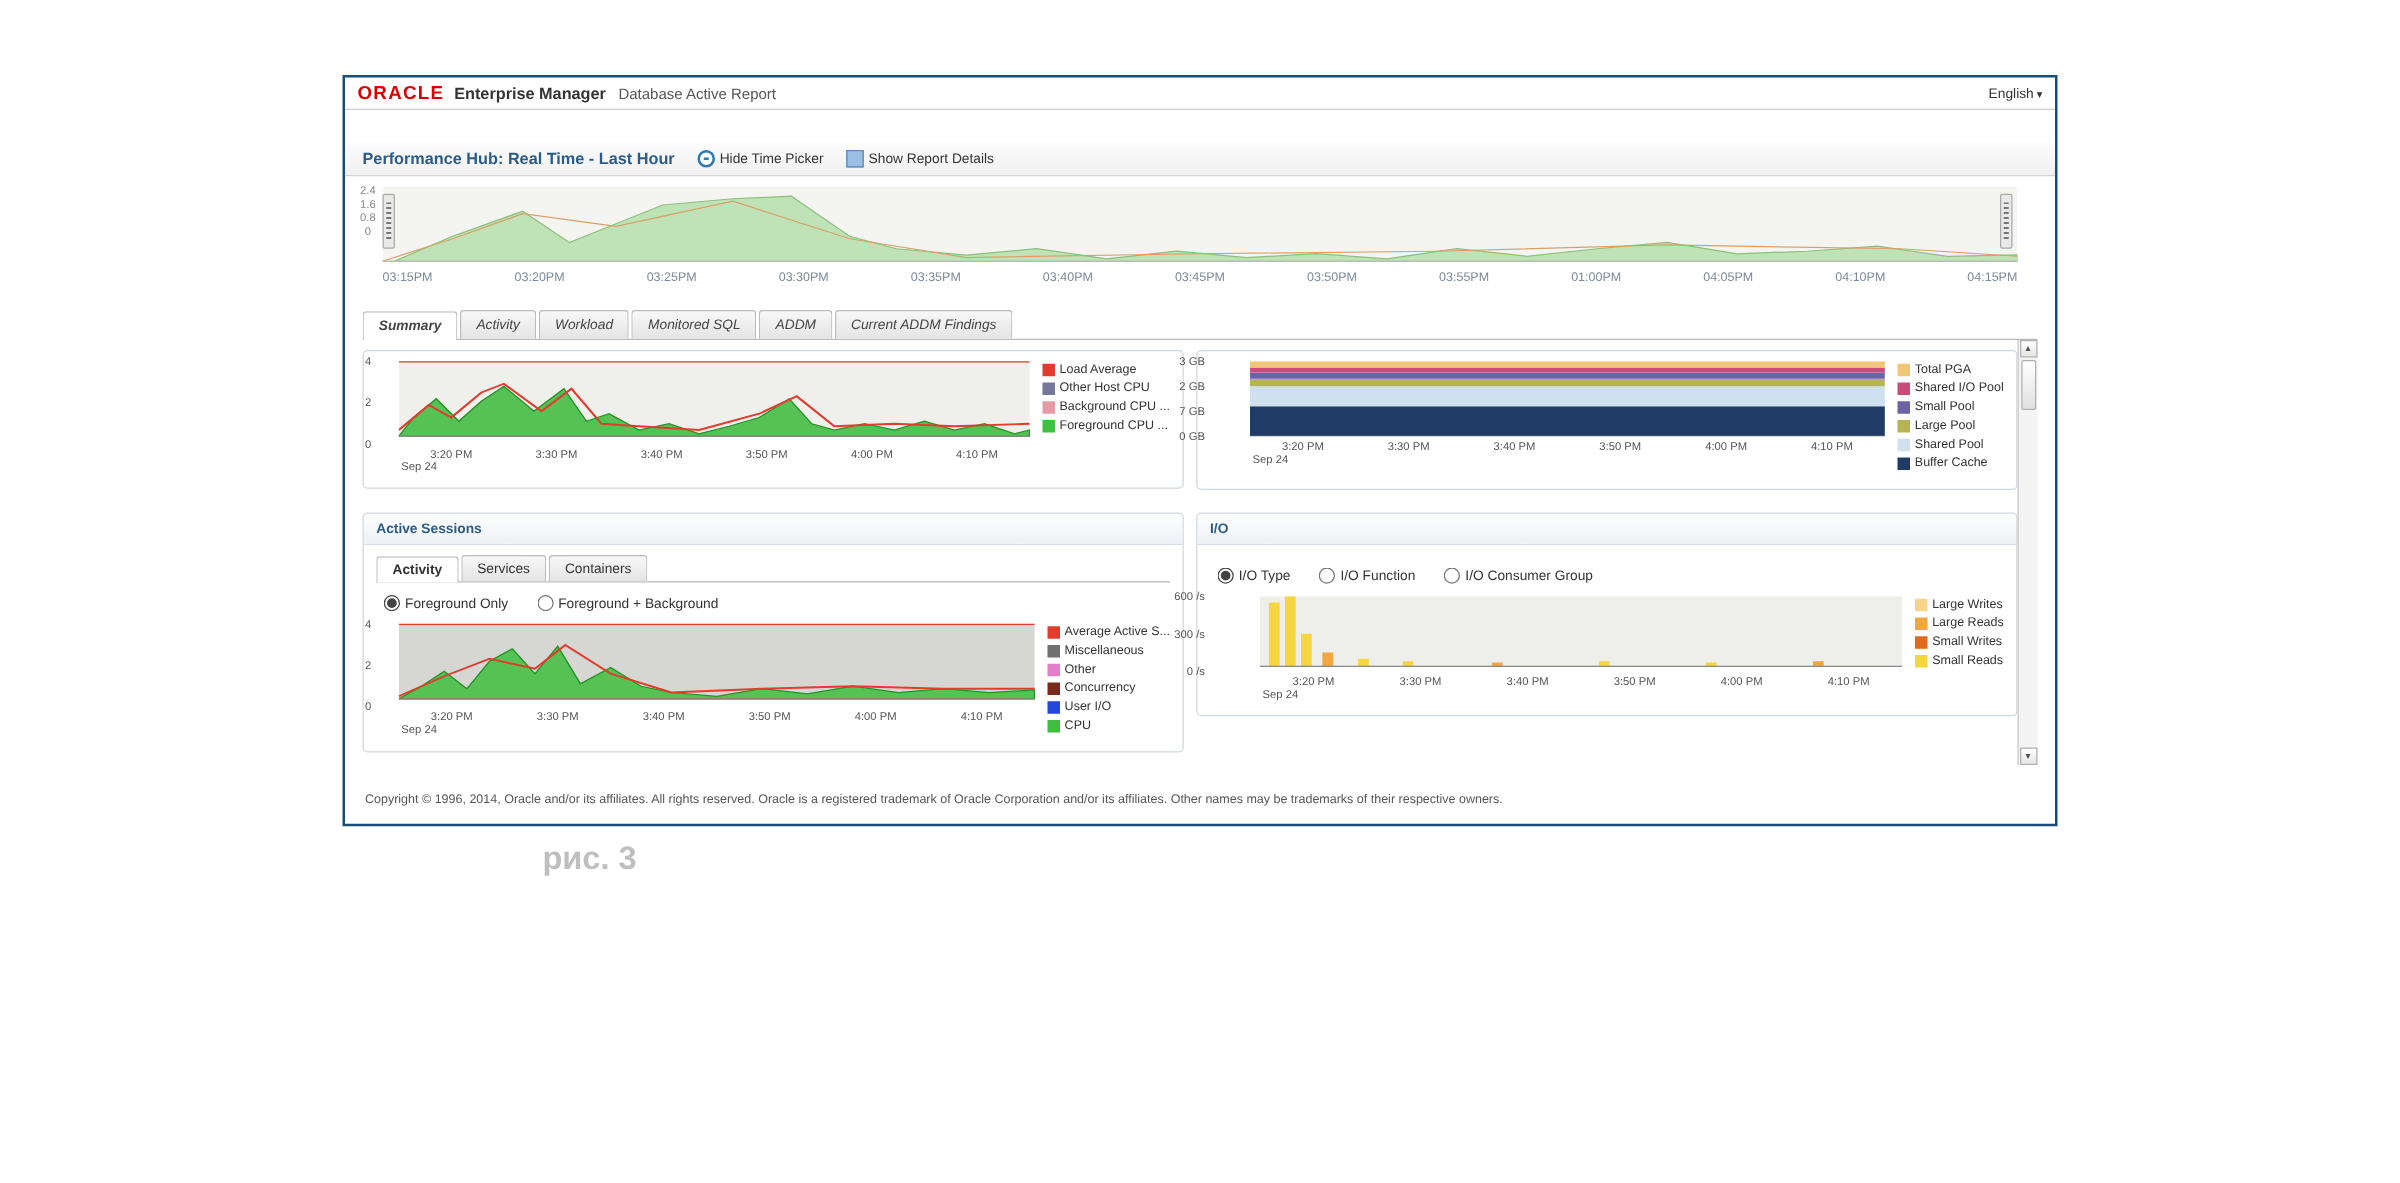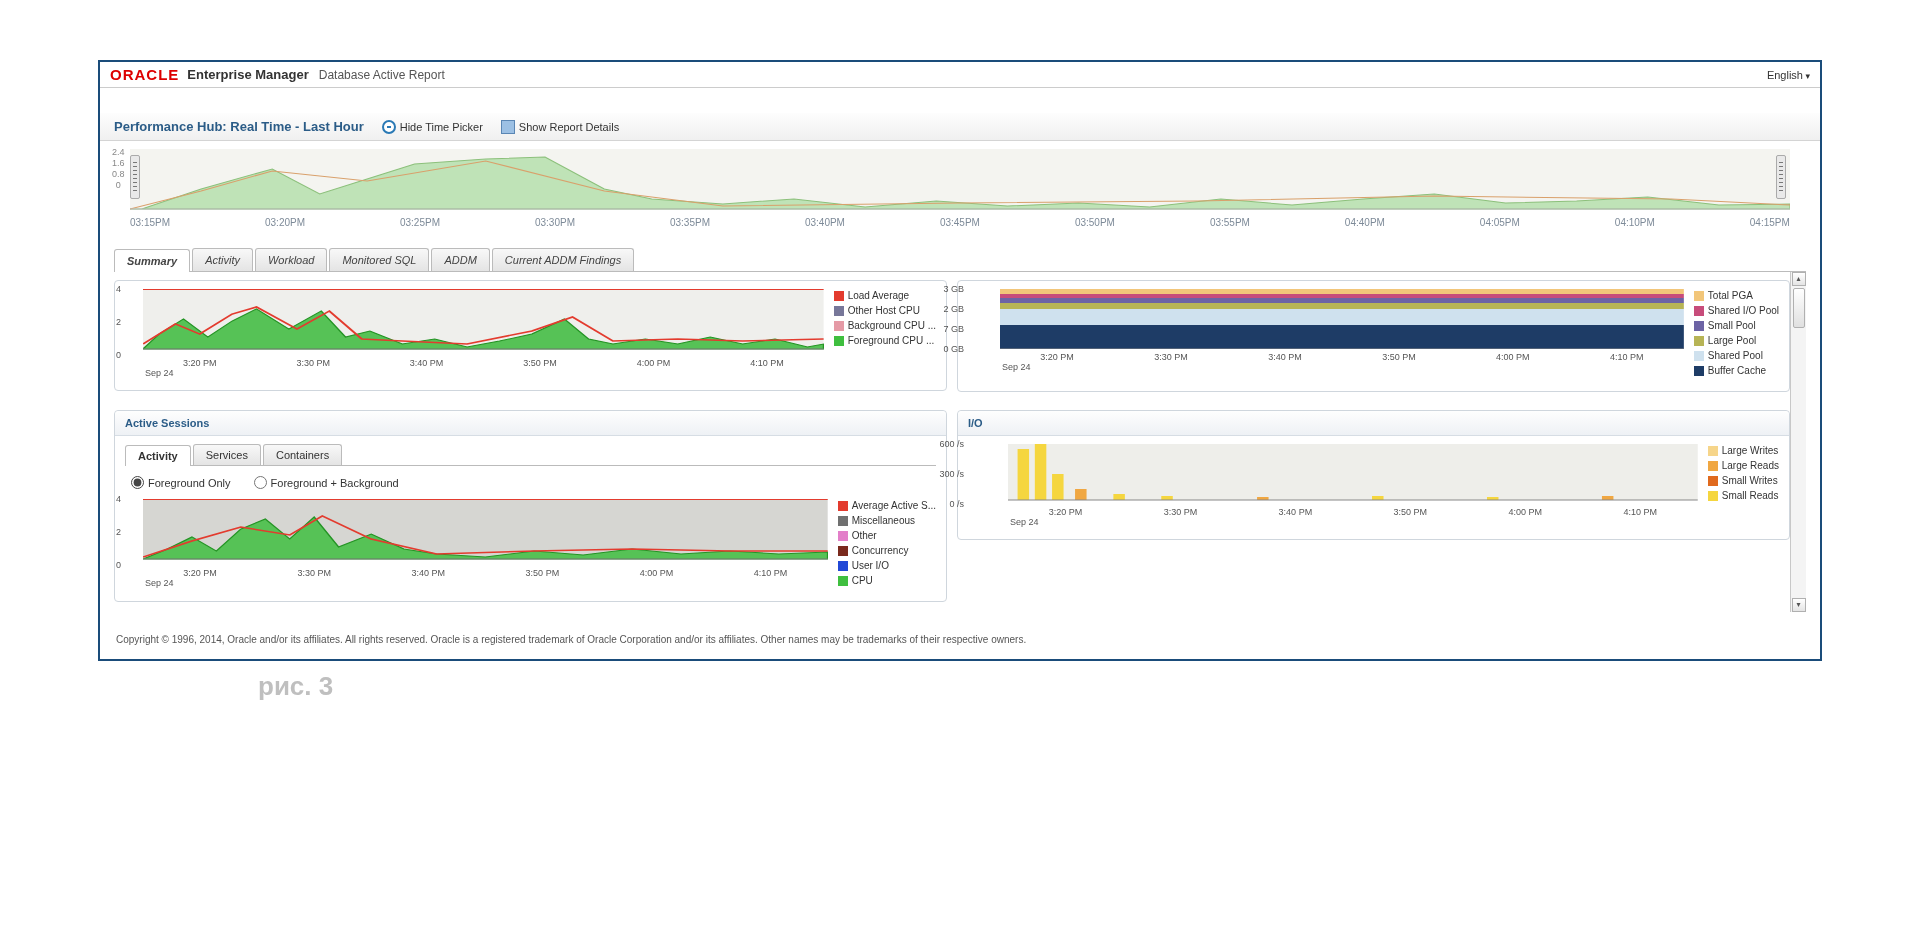--- a/index.html
+++ b/index.html
@@ -1,17 +1,17 @@
 <!DOCTYPE html>
 <html><head>
 <meta charset="utf-8">
 <style>
   * { box-sizing: border-box; margin: 0; padding: 0; }
   body { font-family: Arial, Helvetica, sans-serif; font-size: 11px; background: #fff; color: #333; }
-  .page { width: 1724px; margin: 60px auto 0; }
+  .page { width: 1372px; margin: 60px auto 0; }
   .frame { border: 2px solid #1a4c7a; background: #fff; }
   .topbar { display: flex; align-items: center; padding: 4px 10px; border-bottom: 1px solid #ccc; }
   .brand-logo { color: #d00; font-weight: 900; font-size: 15px; letter-spacing: 1px; }
   .brand-prod { font-weight: bold; font-size: 13px; margin-left: 8px; }
   .brand-sub { color: #555; margin-left: 10px; font-size: 12px; }
   .lang { margin-left: auto; font-size: 11px; color: #333; cursor: pointer; }
   .lang::after { content: " ▾"; font-size: 9px; }
   .subhead { display: flex; align-items: center; padding: 6px 14px; gap: 18px; background: linear-gradient(#fdfdfd, #f0f0f0); border-bottom: 1px solid #d4d4d4; margin-top: 25px; }
   .page-title { color: #2b5c87; font-weight: bold; font-size: 13px; }
   .action { display: inline-flex; align-items: center; gap: 4px; color: #333; cursor: pointer; font-size: 11px; }
@@ -110,21 +110,21 @@
       <div class="xlabels" id="tp-x">
           <span>03:15PM</span>
           <span>03:20PM</span>
           <span>03:25PM</span>
           <span>03:30PM</span>
           <span>03:35PM</span>
           <span>03:40PM</span>
           <span>03:45PM</span>
           <span>03:50PM</span>
           <span>03:55PM</span>
-          <span>04:40PM</span>
+          <span>01:00PM</span>
           <span>04:05PM</span>
           <span>04:10PM</span>
           <span>04:15PM</span>
         </div>
     </div>
 
     <div class="content">
 
       <div class="tabs" id="main-tabs">
           <div class="tab active">Summary</div>
@@ -317,20 +317,34 @@
                         </div>
                       </div>
               </div>
             </div>
           </div>
         </div>
         <div class="col">
           <div class="panel">
             <div class="panel-hd">I/O</div>
             <div class="panel-bd">
+              <div class="radio-row" id="io-radios">
+                      <label class="radio-opt">
+                        <input type="radio" name="io-radios" checked="" style="">
+                        <span>I/O Type</span>
+                      </label>
+                      <label class="radio-opt">
+                        <input type="radio" name="io-radios" style="">
+                        <span>I/O Function</span>
+                      </label>
+                      <label class="radio-opt">
+                        <input type="radio" name="io-radios" style="">
+                        <span>I/O Consumer Group</span>
+                      </label>
+                    </div>
               <div class="chart-wrap">
                 <div class="chart" style="flex:1;position:relative;padding-left:40px;">
                   <div class="chart-y" style="height:60px;">
                     <div style="top:0">600  /s</div>
                     <div style="top:50%">300  /s</div>
                     <div style="top:100%">0  /s</div>
                   </div>
                   <svg viewBox="0 0 360 60" preserveAspectRatio="none" style="width:100%;height:60px;">
                     <rect x="0" y="0" width="360" height="56" fill="#eeeeea"></rect>
                     <rect x="5" y="5" width="6" height="51" fill="#f5d63f"></rect>

